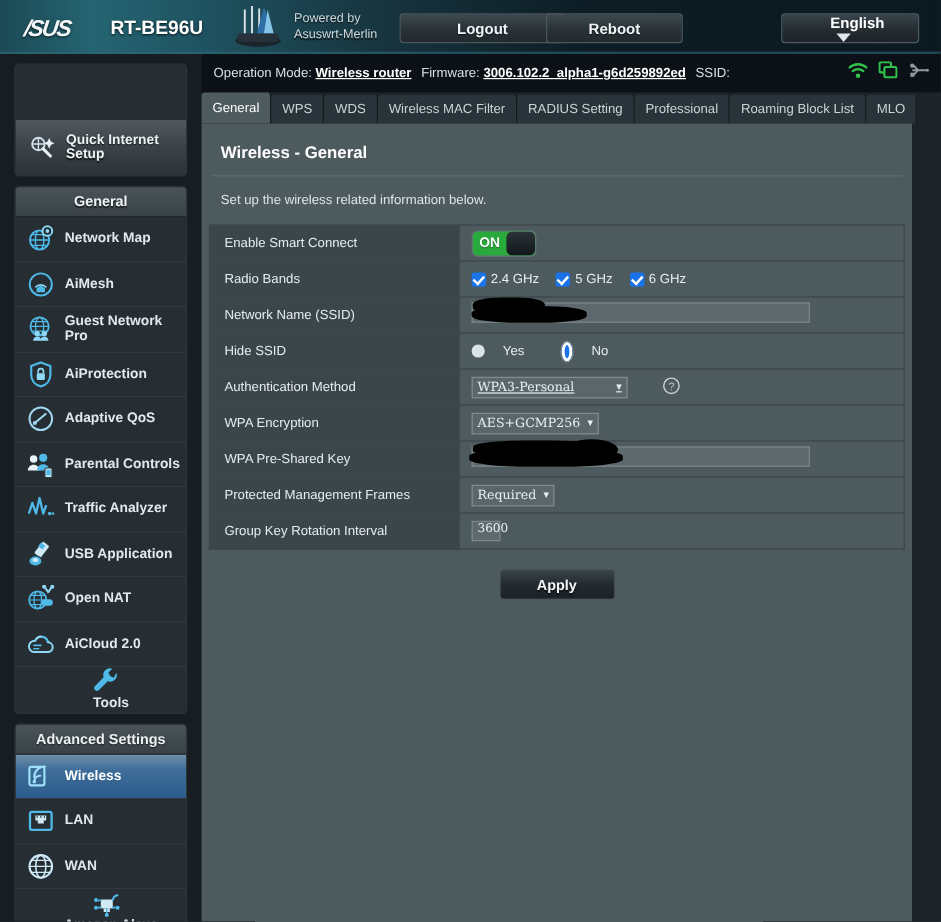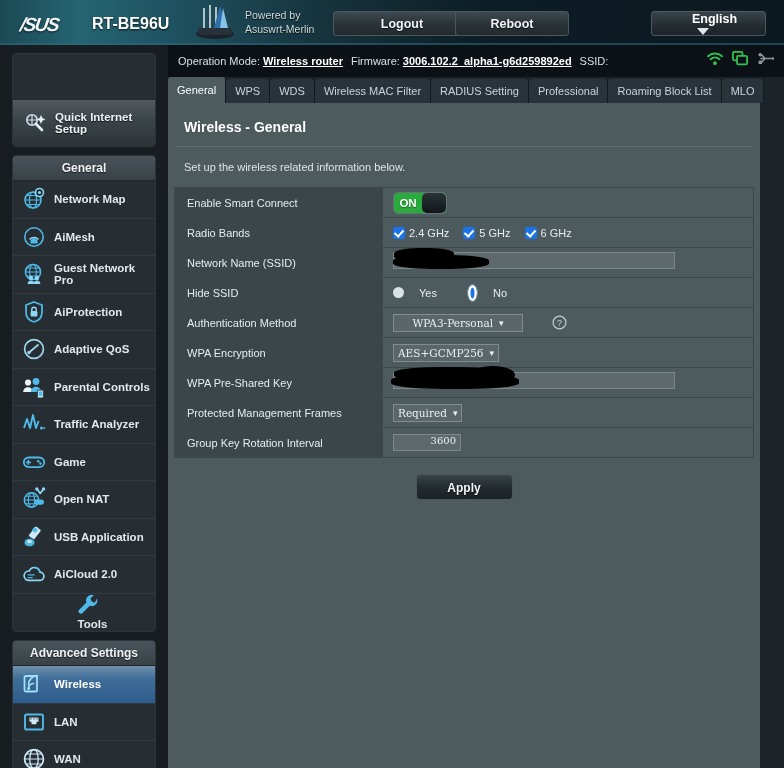--- a/index.html
+++ b/index.html
@@ -161,28 +161,28 @@
   .rrow { display: flex; align-items: center; gap: 15px; font-size: 11px; color: #e7edef; }
   .radio { width: 11px; height: 11px; border-radius: 50%; background: #d9e2e5; cursor: pointer; }
   .radio.sel { background: #1a73e8; box-shadow: inset 0 0 0 2.5px #ffffff; }
 
   .tinput {
     height: 17px; background: #5d696d; border: 1px solid #7b878b;
     color: #e9eff1; font-size: 10px; font-family: "DejaVu Serif", serif;
     padding: 0 4px; position: relative;
   }
   .tinput.wide { width: 282px; }
-  .tinput.num { width: 68px; text-align: right; }
+  .tinput.num { width: 24px; text-align: right; }
   .sel {
     height: 18px; background: #5a666a; border: 1px solid #808c90;
     color: #e9eff1; font-size: 10.5px; font-family: "DejaVu Serif", serif;
     padding: 0 4px; display: inline-flex; align-items: center; cursor: pointer;
   }
   .sel .cv { margin-left: 6px; font-size: 9px; }
-  .sel.w-auth { width: 130px; justify-content: center; }
+  .sel.w-auth { width: 130px; justify-content: space-between; text-decoration: underline; }
   .help-icon { display:inline-block; vertical-align: middle; margin-left: 25px; cursor: pointer; }
 
   .redact { position: absolute; left: 1px; top: -3px; height: 22px; background: #000; border-radius: 40%; }
 
   .apply-wrap { text-align: center; padding-top: 16px; }
   .apply-btn {
     display: inline-block; width: 97px; height: 26px; line-height: 26px;
     background: linear-gradient(180deg,#3a4449 0%, #232b2f 50%, #1b2225 100%);
     border: 1px solid #4b575c; border-radius: 4px;
     color: #f2f6f8; font-size: 12px; font-weight: bold; cursor: pointer;
@@ -300,51 +300,42 @@
 
     <div class="sb-item">
       <svg class="sb-icon" viewBox="0 0 24 24">
         <path d="M2 16L5 7l3 9 3-13 3 13 2.6-7" fill="none" stroke="#4fb9e8" stroke-width="1.9" stroke-linejoin="round"></path>
         <circle cx="19.4" cy="16" r="1.5" fill="#4fb9e8"></circle>
           <circle cx="22.2" cy="16" r="1.1" fill="#4fb9e8"></circle>
       </svg>
       <span class="txt">Traffic Analyzer</span>
     </div>
 
-    <div class="sb-item">
-      <svg class="sb-icon" viewBox="0 0 24 24">
-        <rect x="1.8" y="7.5" width="20.4" height="9.6" rx="4.8" fill="none" stroke="#4fb9e8" stroke-width="1.8"></rect>
-        <path d="M6.4 10.5v3.6M4.6 12.3h3.6" stroke="#4fb9e8" stroke-width="1.7" stroke-linecap="round"></path>
-        <circle cx="16.2" cy="11.2" r="1.3" fill="#4fb9e8"></circle>
-          <circle cx="18.4" cy="13.6" r="1.3" fill="#4fb9e8"></circle>
-      </svg>
-      <span class="txt">Game</span>
+
+    <div class="sb-item">
+      <svg class="sb-icon" viewBox="0 0 24 24">
+        <rect x="9" y="1.5" width="7.6" height="13" rx="1.6" transform="rotate(38 12.8 8)" fill="#cfe9f7" stroke="#2b3a42" stroke-width="1"></rect>
+        <rect x="10.5" y="3" width="4.6" height="4" transform="rotate(38 12.8 5)" fill="#4fb9e8"></rect>
+        <ellipse cx="7.5" cy="17.5" rx="5.4" ry="4.2" fill="#4fb9e8" stroke="#2b3a42" stroke-width="1"></ellipse>
+        <ellipse cx="7.5" cy="16.6" rx="2.4" ry="1.7" fill="#cfe9f7"></ellipse>
+      </svg>
+      <span class="txt">USB Application</span>
     </div>
 
     <div class="sb-item">
       <svg class="sb-icon" viewBox="0 0 24 24">
         <circle cx="9.5" cy="13" r="7.2" fill="none" stroke="#4fb9e8" stroke-width="1.5"></circle>
         <ellipse cx="9.5" cy="13" rx="3.2" ry="7.2" fill="none" stroke="#4fb9e8" stroke-width="1.1"></ellipse>
         <path d="M2.4 13h14.2M4 9.2h11M4 16.8h11" stroke="#4fb9e8" stroke-width="1"></path>
         <rect x="12.6" y="12.4" width="9.4" height="5.4" rx="2.7" fill="#4fb9e8"></rect>
         <path d="M15.4 2.4l3 4.4M21 2.4l-3 4.4" stroke="#8fd8f5" stroke-width="1.7"></path>
         <circle cx="14.8" cy="2" r="1.7" fill="#8fd8f5"></circle>
           <circle cx="21.6" cy="2" r="1.7" fill="#8fd8f5"></circle>
       </svg>
       <span class="txt">Open NAT</span>
-    </div>
-
-    <div class="sb-item">
-      <svg class="sb-icon" viewBox="0 0 24 24">
-        <rect x="9" y="1.5" width="7.6" height="13" rx="1.6" transform="rotate(38 12.8 8)" fill="#cfe9f7" stroke="#2b3a42" stroke-width="1"></rect>
-        <rect x="10.5" y="3" width="4.6" height="4" transform="rotate(38 12.8 5)" fill="#4fb9e8"></rect>
-        <ellipse cx="7.5" cy="17.5" rx="5.4" ry="4.2" fill="#4fb9e8" stroke="#2b3a42" stroke-width="1"></ellipse>
-        <ellipse cx="7.5" cy="16.6" rx="2.4" ry="1.7" fill="#cfe9f7"></ellipse>
-      </svg>
-      <span class="txt">USB Application</span>
     </div>
 
     <div class="sb-item">
       <svg class="sb-icon" viewBox="0 0 24 24">
         <path d="M6.4 18.4h11.2a4.1 4.1 0 00.4-8.2 5.6 5.6 0 00-10.7-1.2 4.2 4.2 0 00-.9 9.4z" fill="none" stroke="#8fd8f5" stroke-width="1.7"></path>
         <path d="M13.6 5.6a5.6 5.6 0 014 4" fill="none" stroke="#4fb9e8" stroke-width="1.5" stroke-linecap="round"></path>
         <path d="M6.2 15.6h4M6.2 12.8h6" stroke="#4fb9e8" stroke-width="1.3" stroke-linecap="round"></path>
       </svg>
       <span class="txt">AiCloud 2.0</span>
     </div>

